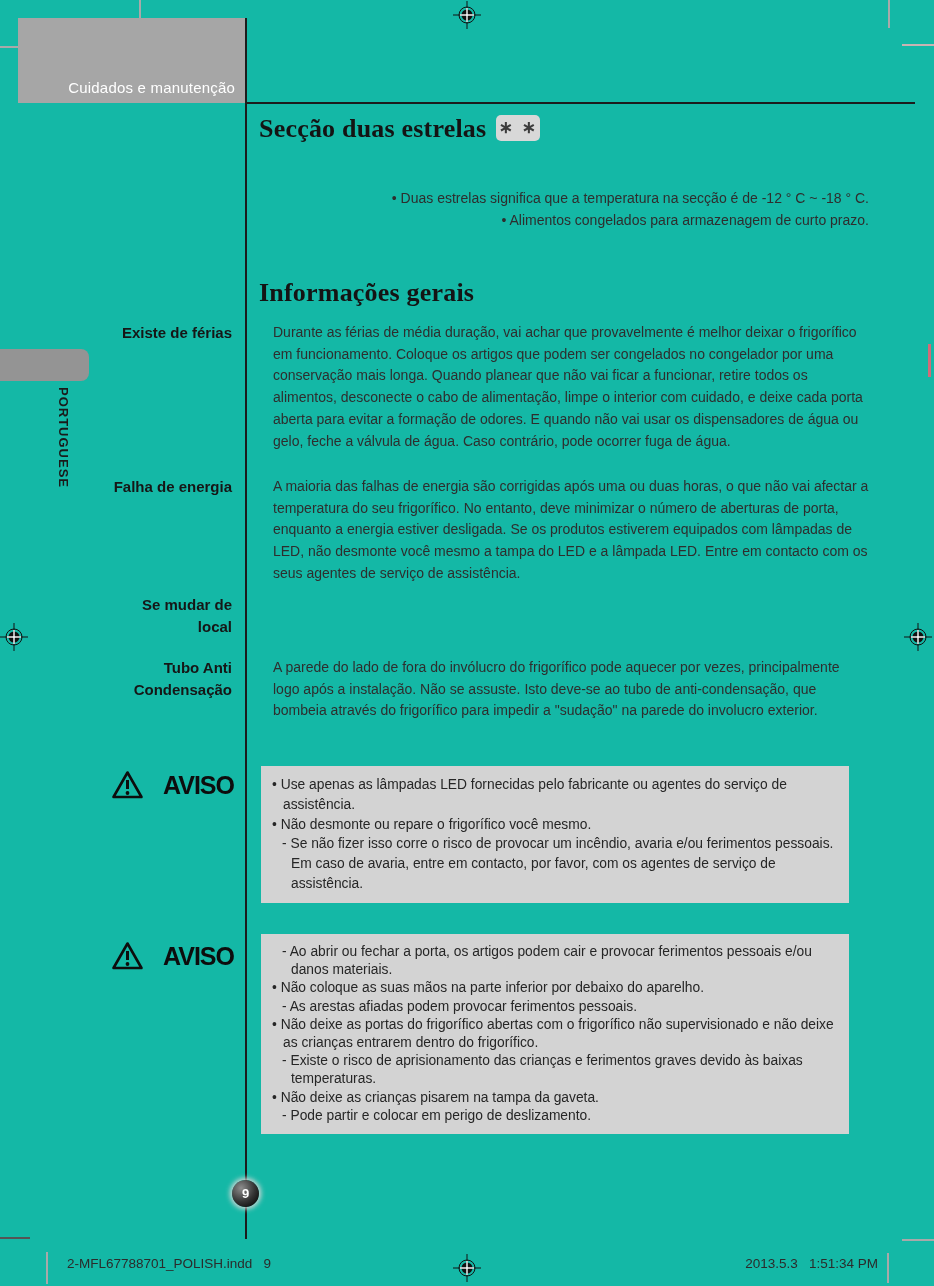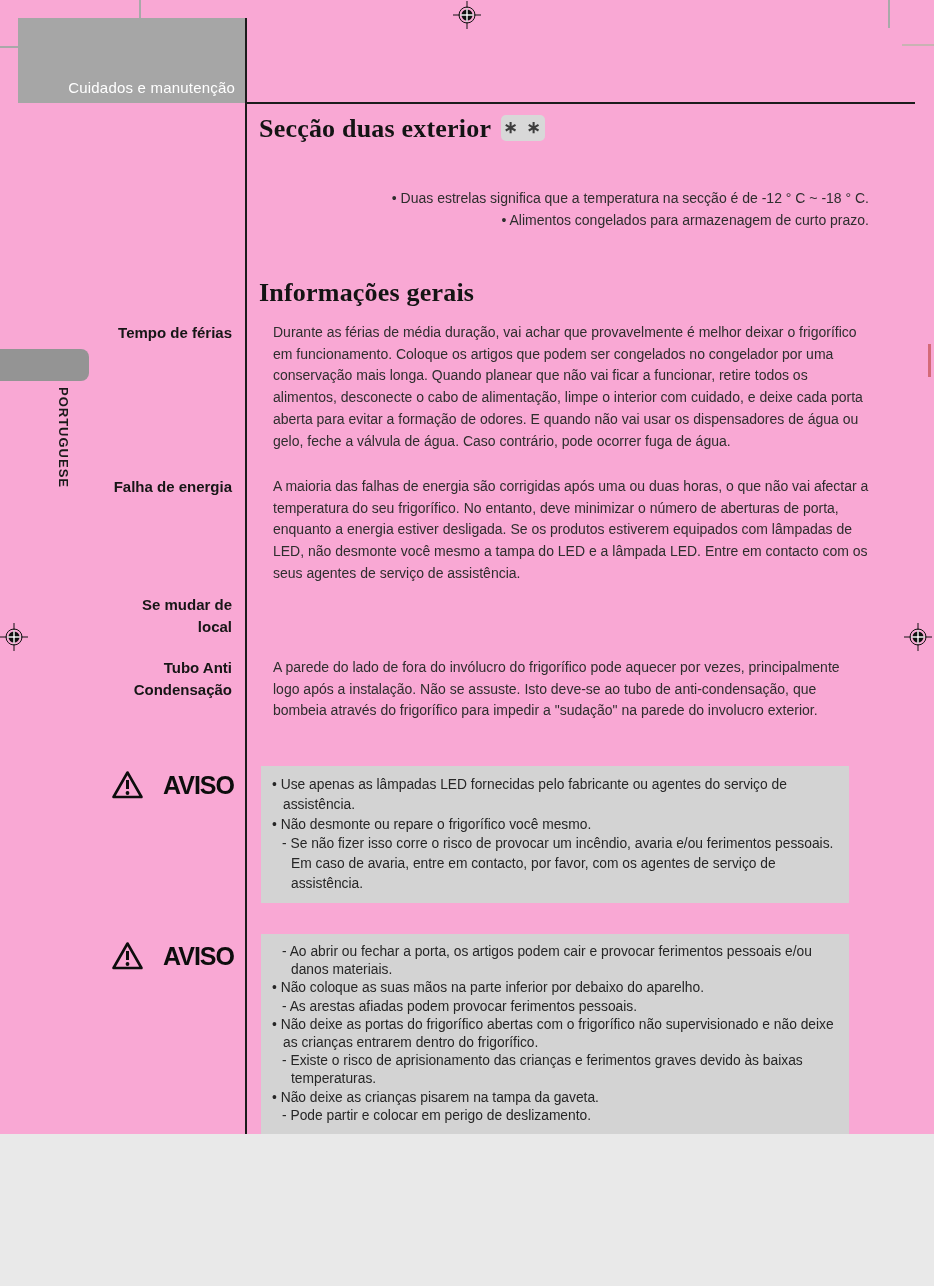--- a/index.html
+++ b/index.html
@@ -1,17 +1,17 @@
 <!DOCTYPE html>
 <html><head>
 <meta charset="utf-8">
 <style>
   html,body{margin:0;padding:0;background:#e9e9e9;}
   .page{
-    position:relative;width:934px;height:1134px;background:#f9a8d4;
+    position:relative;width:934px;height:1286px;background:#14b8a6;
     font-family:"Liberation Sans",sans-serif;color:#2e2e2e;overflow:hidden;
     margin:0 auto;
   }
   
   .crop{position:absolute;background:#a9a9a9;}
   .crop.dark{background:#555;}
   .crop.pink{background:#c9b3b3;}
   .regmark{position:absolute;width:28px;height:28px;}
   .redstrip{position:absolute;left:928px;top:344px;width:3px;height:33px;background:#d46a78;}
   
@@ -120,30 +120,30 @@
   <div class="header-box">
     <div class="hb-label">Cuidados e manutenção</div>
   </div>
   <div class="v-rule"></div>
   <div class="h-rule"></div>
 
   <div class="lang-tab"></div>
   <div class="lang-vtext">PORTUGUESE</div>
 
   <div class="serif-title" style="top:112px;">
-    <span>Secção duas exterior</span><span class="badge"><span>∗ ∗</span></span><br>
+    <span>Secção duas estrelas</span><span class="badge"><span>∗ ∗</span></span><br>
   </div>
   <div class="bullets">
     <div class="hang">• Duas estrelas significa que a temperatura na secção é de -12 ° C ~ -18 ° C.</div>
     <div class="hang">• Alimentos congelados para armazenagem de curto prazo.</div>
   </div>
 
   <div class="serif-title" style="top:276px;">Informações gerais</div>
 
-  <div class="side-label" style="top:322px;">Tempo de férias</div>
+  <div class="side-label" style="top:322px;">Existe de férias</div>
   <div class="para" style="top:322px;">Durante as férias de média duração, vai achar que provavelmente é melhor deixar o frigorífico em funcionamento. Coloque os artigos que podem ser congelados no congelador por uma conservação mais longa. Quando planear que não vai ficar a funcionar, retire todos os alimentos, desconecte o cabo de alimentação, limpe o interior com cuidado, e deixe cada porta aberta para evitar a formação de odores. E quando não vai usar os dispensadores de água ou gelo, feche a válvula de água. Caso contrário, pode ocorrer fuga de água.</div>
 
   <div class="side-label" style="top:476px;">Falha de energia</div>
   <div class="para" style="top:476px;">A maioria das falhas de energia são corrigidas após uma ou duas horas, o que não vai afectar a temperatura do seu frigorífico. No entanto, deve minimizar o número de aberturas de porta, enquanto a energia estiver desligada. Se os produtos estiverem equipados com lâmpadas de LED, não desmonte você mesmo a tampa do LED e a lâmpada LED. Entre em contacto com os seus agentes de serviço de assistência.</div>
 
   <div class="side-label" style="top:594px;">Se mudar de local</div>
 
   <div class="side-label" style="top:657px;text-align:right;">Tubo Anti Condensação</div>
   <div class="para" style="top:657px;">A parede do lado de fora do invólucro do frigorífico pode aquecer por vezes, principalmente logo após a instalação. Não se assuste. Isto deve-se ao tubo de anti-condensação, que bombeia através do frigorífico para impedir a "sudação" na parede do involucro exterior.</div>
 

